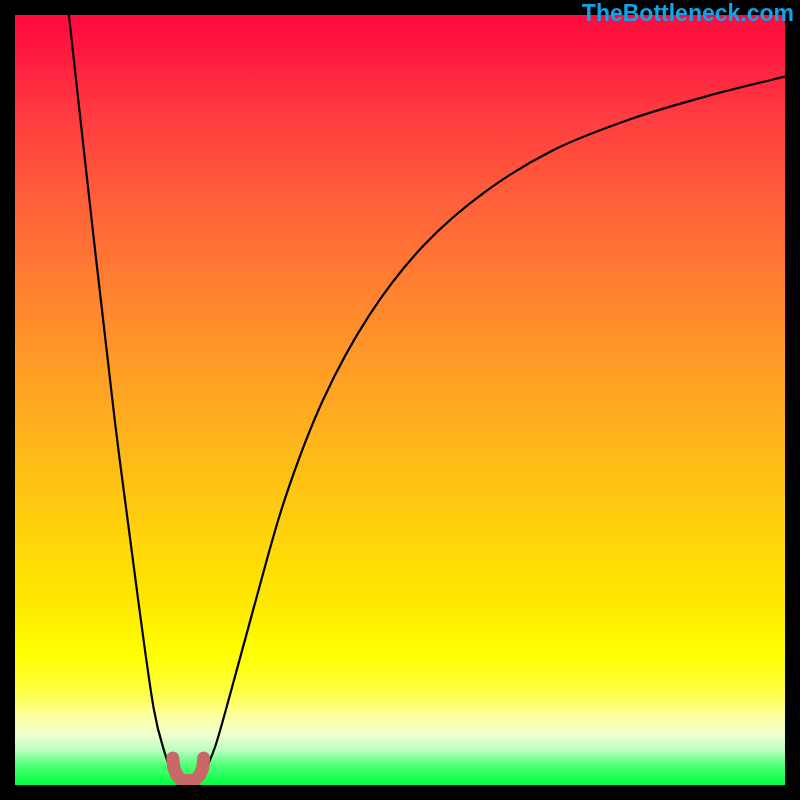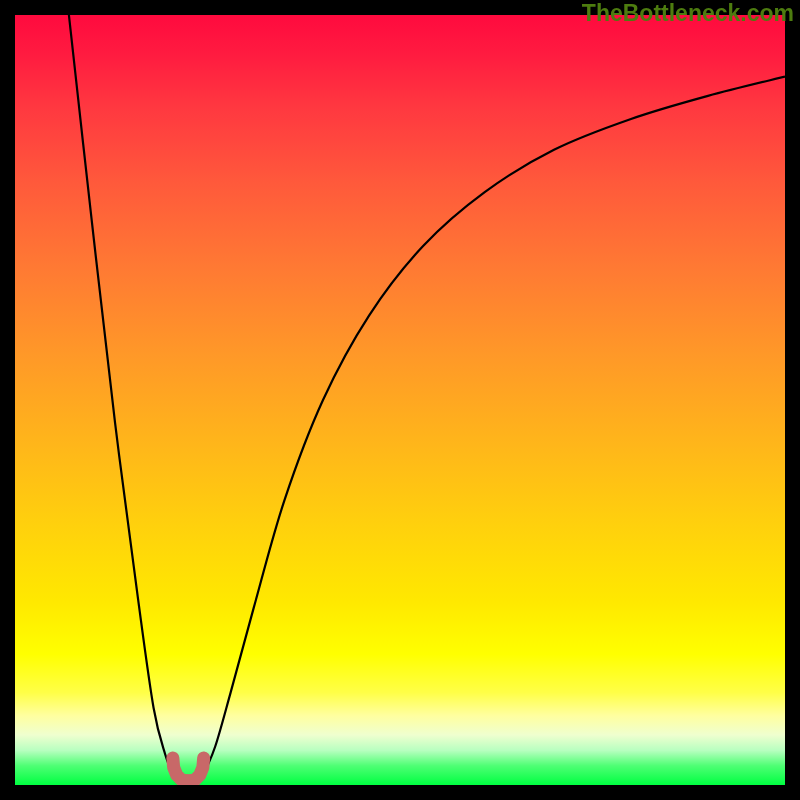--- a/index.html
+++ b/index.html
@@ -34,21 +34,21 @@
       #4eff74 97.5%,
       #00ff41 100%);
   }
   .watermark {
     position: absolute;
     top: 0px;
     right: 6px;
     font-family: Arial, Helvetica, sans-serif;
     font-size: 23px;
     font-weight: bold;
-    color: #4d7c0f;
+    color: #0ea5e9;
     letter-spacing: 0px;
     user-select: none;
   }
   svg.curves {
     position: absolute;
     left: 15px;
     top: 15px;
     width: 770px;
     height: 770px;
     pointer-events: none;

